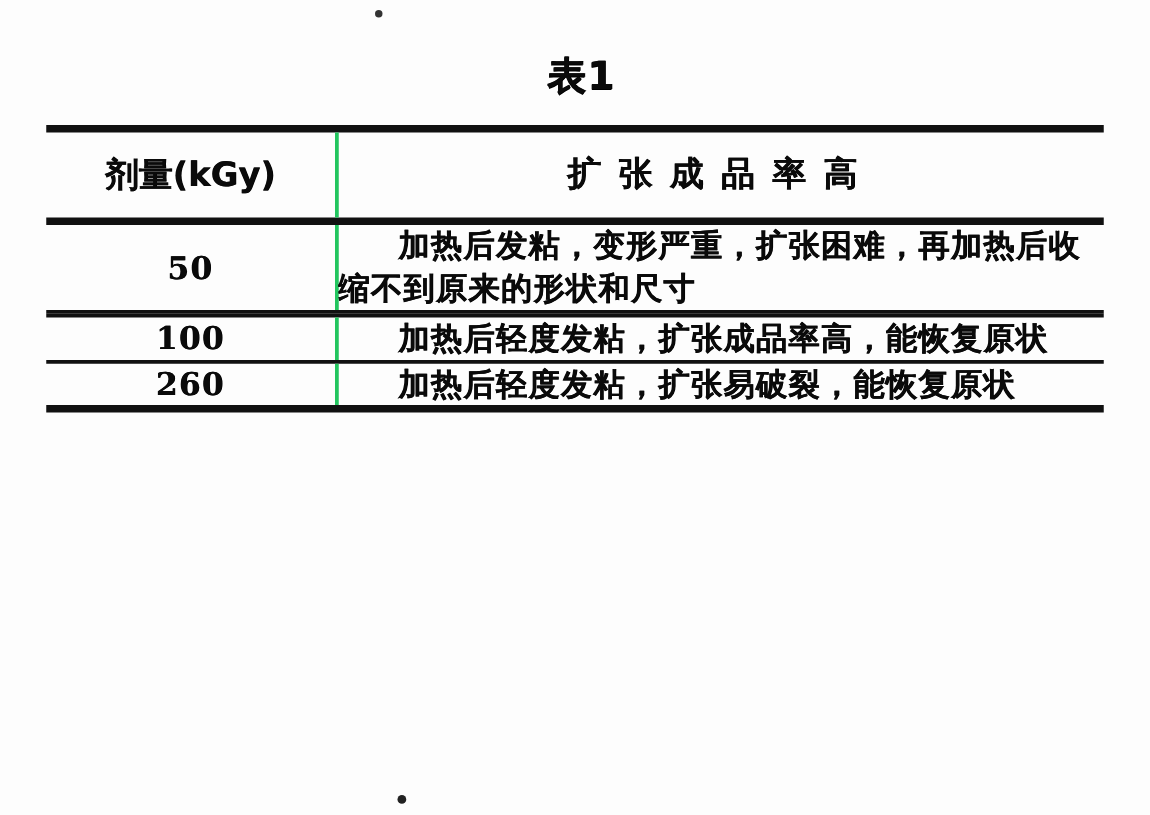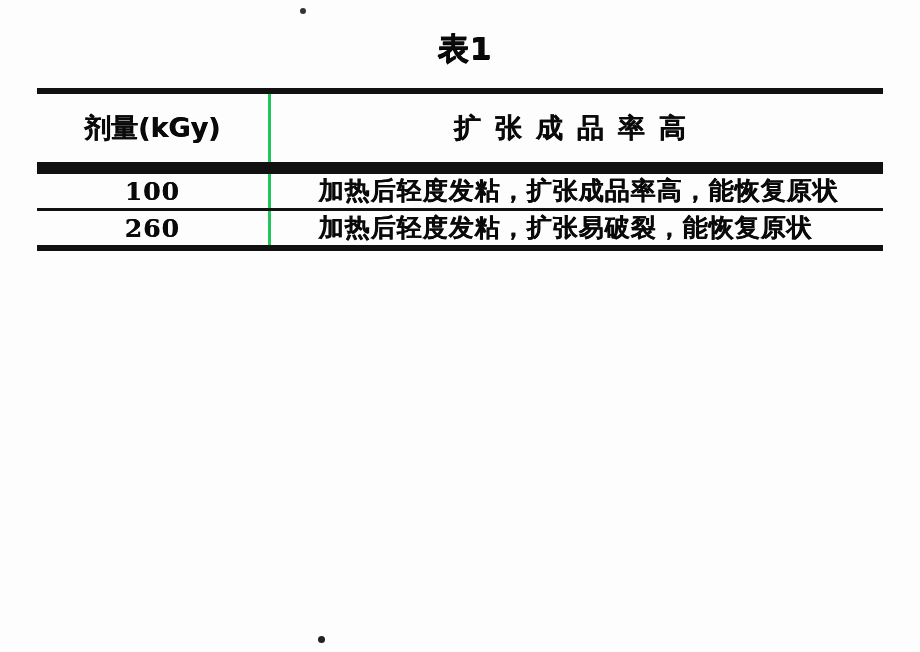--- a/index.html
+++ b/index.html
@@ -20,21 +20,21 @@
     height: 652px;
     background: #fdfdfd;
   }
 
   
   .title-row {
     display: flex;
     align-items: baseline;
     justify-content: center;
     gap: 46px;
-    padding-top: 28px;
+    padding-top: 40px;
     padding-left: 10px;
   }
   .title-label {
     font-size: 31px;
     font-weight: bold;
     letter-spacing: 1px;
     font-family: "DejaVu Sans", sans-serif;
     text-shadow: 0.6px 0 0 #000, 0 0.6px 0 #000;
   }
   .title-text {
@@ -149,20 +149,24 @@
         <tr>
           <td class="cell-dose header">剂量(kGy)</td>
           <td class="cell-perf header">扩张成品率高</td>
         </tr>
         <tr class="sep-row">
           <td colspan="2">
               <div class="rule-thick"></div>
             </td>
         </tr>
 
+        <tr>
+          <td class="cell-dose">50</td>
+          <td class="cell-perf">加热后发粘，变形严重，扩张困难，再加热后收缩不到原来的形状和尺寸</td>
+        </tr>
         <tr class="sep-row">
           <td colspan="2">
               <div class="rule-thin"></div>
             </td>
         </tr>
 
         <tr class="sep-row">
           <td colspan="2">
               <div class="rule-thin"></div>
             </td>

